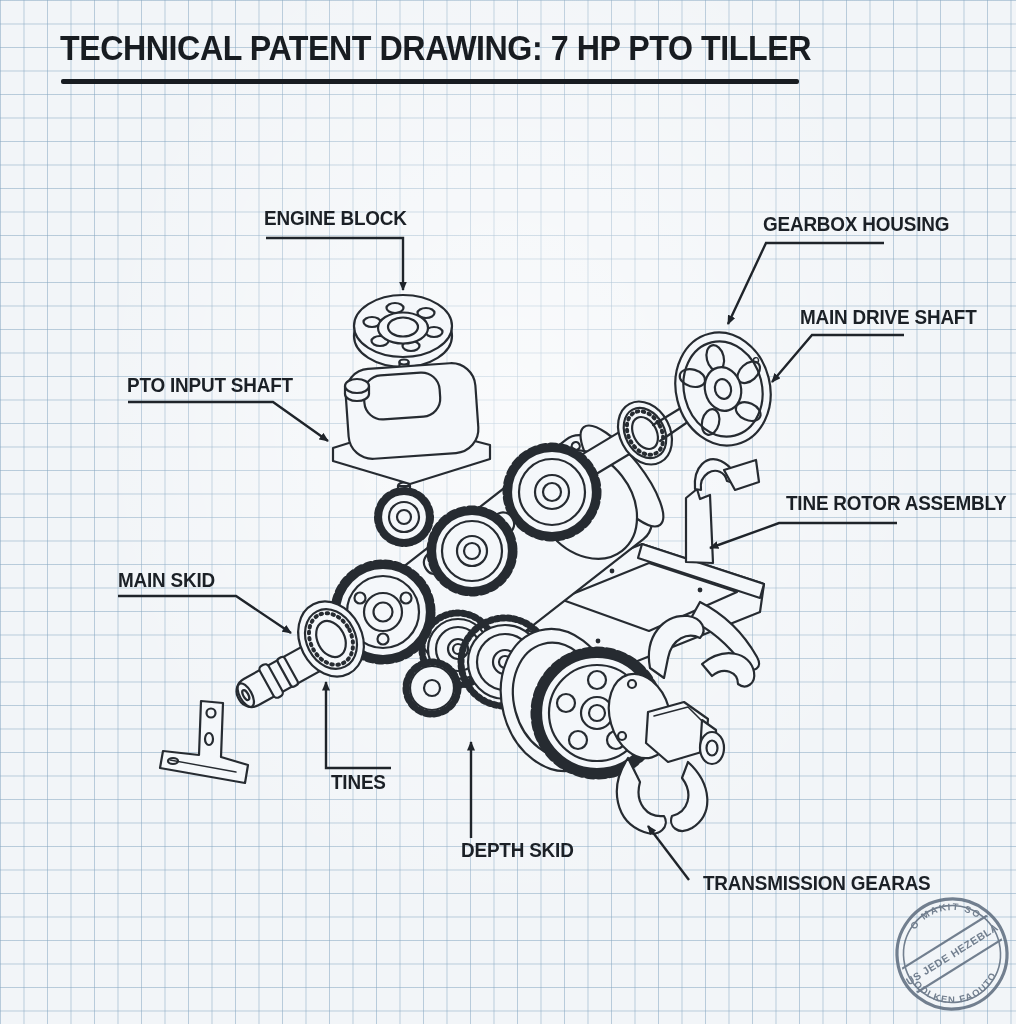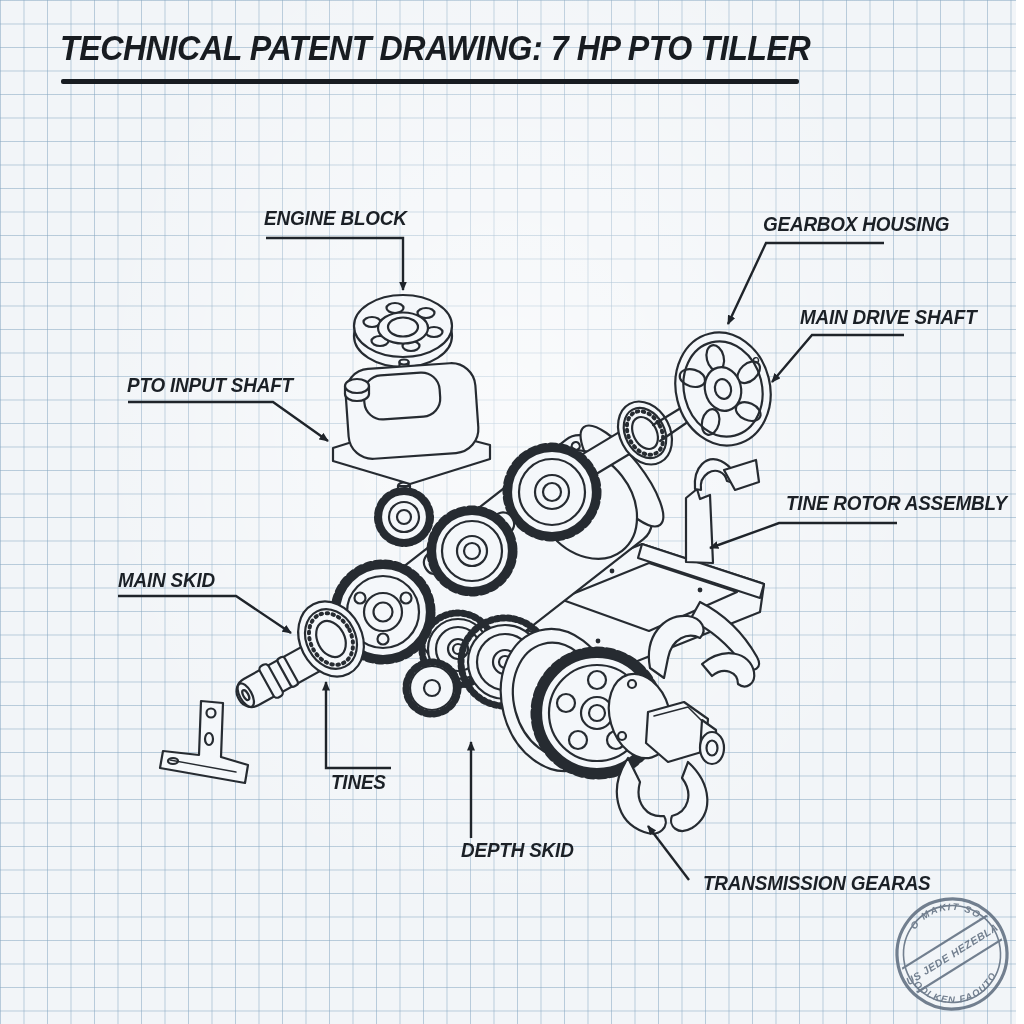--- a/index.html
+++ b/index.html
@@ -5,21 +5,20 @@
   html,body{margin:0;padding:0;}
   .canvas{
     position:relative;width:1016px;height:1024px;overflow:hidden;
     background-color:#f2f5f8;
     background-image:
       radial-gradient(ellipse at 50% 40%, rgba(255,255,255,.55) 0%, rgba(255,255,255,0) 60%),
       linear-gradient(to right, rgba(136,168,194,.55) 1px, transparent 1px),
       linear-gradient(to bottom, rgba(136,168,194,.55) 1px, transparent 1px);
     background-size:100% 100%, 23.5px 23.5px, 23.5px 23.5px;
     font-family:"Liberation Sans", sans-serif;
-    font-style:italic;
   }
   .title{
     position:absolute;left:60px;top:28px;
     font-size:35px;font-weight:800;color:#181c21;
     letter-spacing:-0.5px;white-space:nowrap;
     transform:scaleX(.92);transform-origin:left top;
   }
   .title-rule{
     position:absolute;left:61px;top:79px;width:738px;height:4.5px;
     background:#181c21;border-radius:2px;

